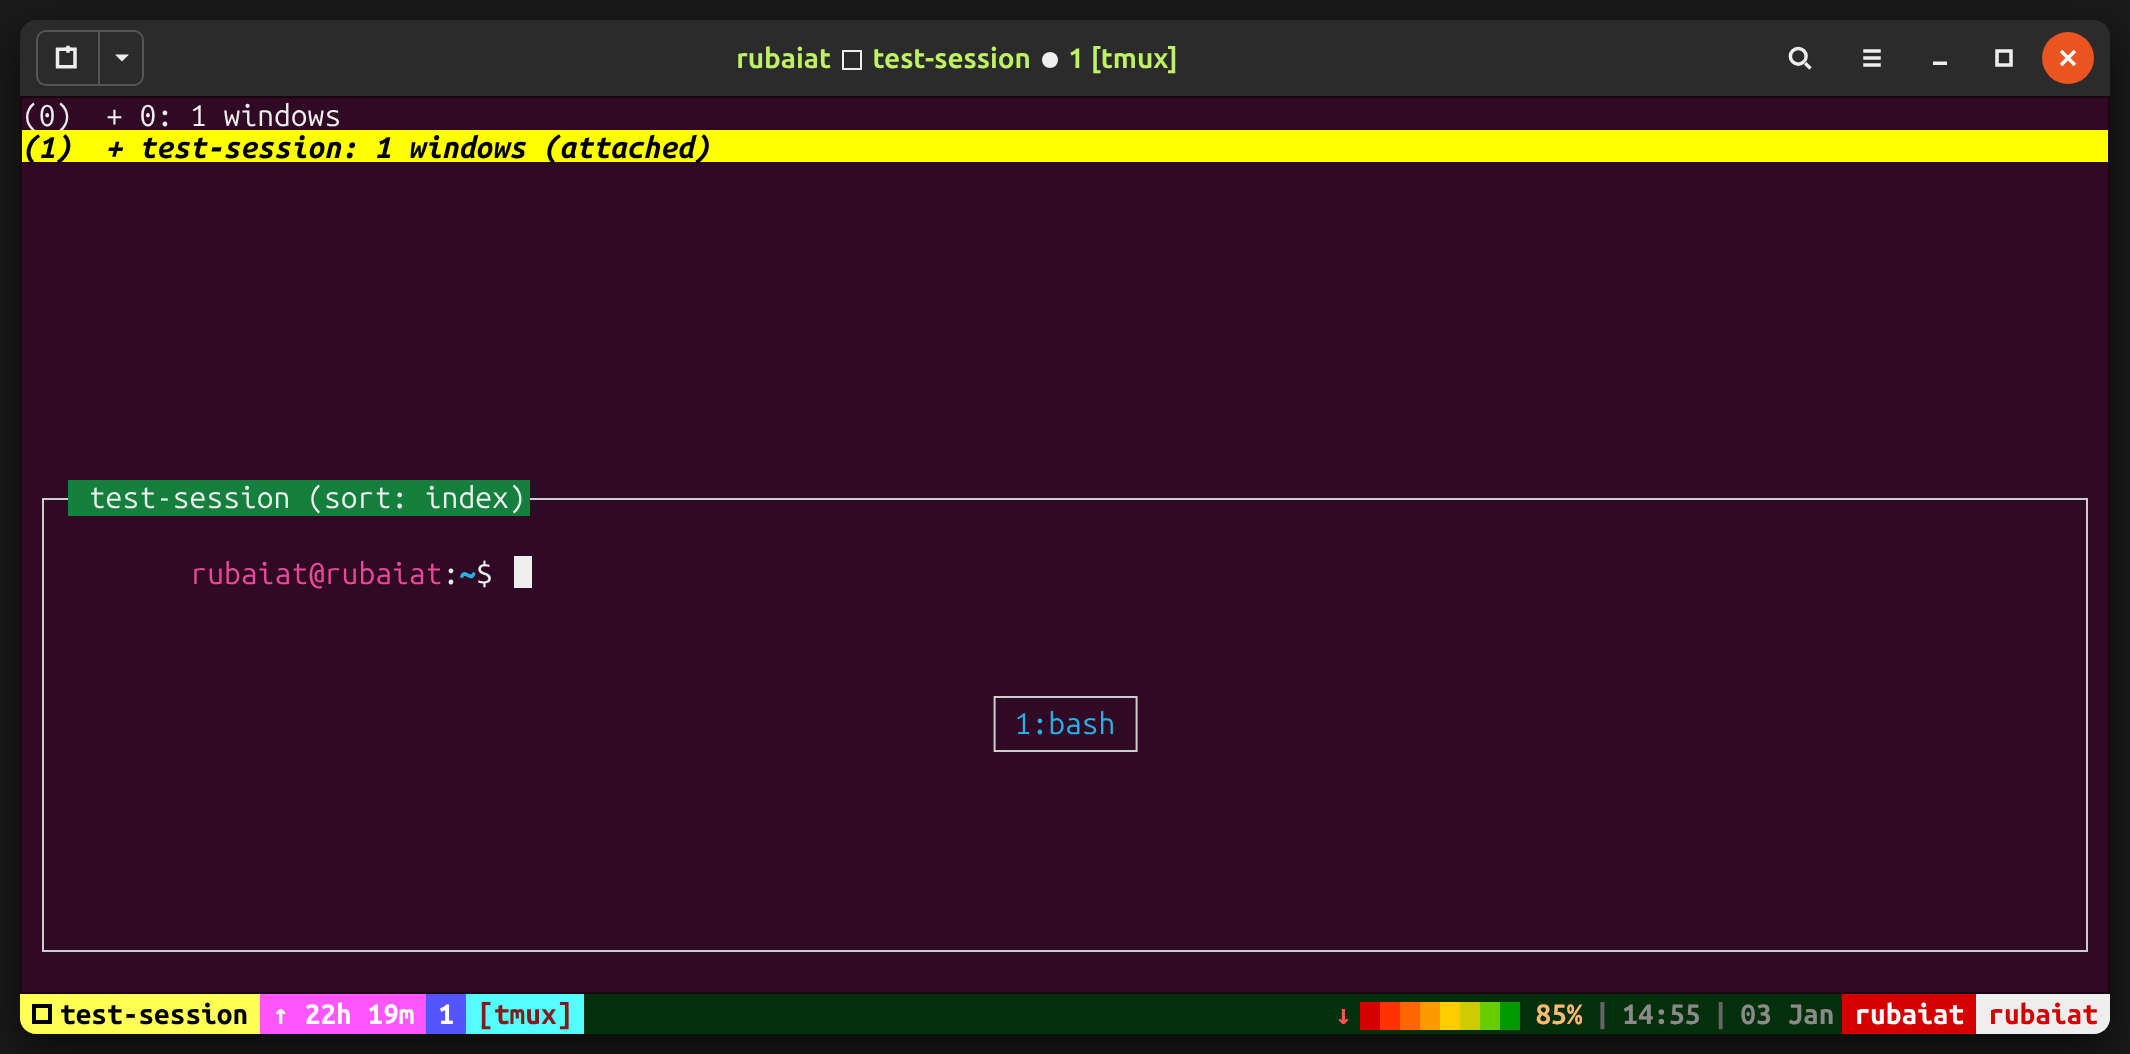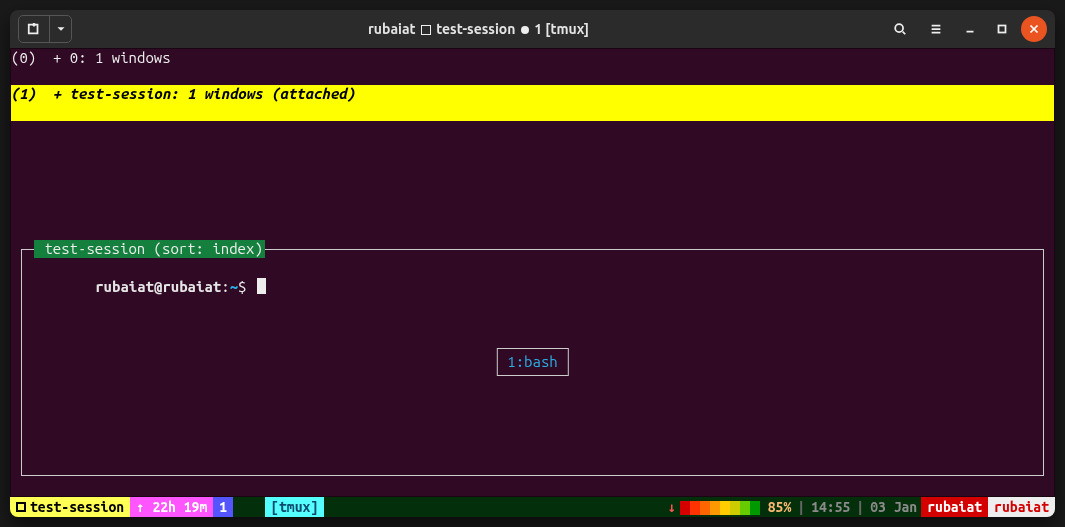--- a/index.html
+++ b/index.html
@@ -16,21 +16,21 @@
     display: flex;
     flex-direction: column;
   }
   
   .titlebar {
     height: 38px;
     background: #2b2b2b;
     display: flex;
     align-items: center;
     padding: 0 8px;
-    color: #e5e5e5;
+    color: #bef264;
     font-family: Ubuntu, Cantarell, sans-serif;
     font-size: 14px;
   }
   .titlebar .left, .titlebar .right { display:flex; align-items:center; gap:6px; }
   .titlebar .center { flex:1; text-align:center; font-weight:600; white-space:nowrap; }
   .tb-btn {
     width: 30px; height: 26px; border-radius:4px;
     display:flex; align-items:center; justify-content:center;
     color:#eee;
   }
@@ -51,21 +51,21 @@
   .term-body {
     flex:1;
     background:#300a24;
     color:#eeeeee;
     font-size:15px;
     line-height:18px;
     position:relative;
     border:1px solid #1a0612;
     overflow:hidden;
   }
-  .line { white-space:pre; height:36px; }
+  .line { white-space:pre; height:16px; }
   .row-normal { color:#eeeeee; }
   .row-highlight { background:#ffff00; color:#000; font-weight:bold;font-style:italic; }
 
   
   .preview {
     position:absolute;
     top:200px;
     left:10px;
     right:10px;
     bottom:20px;
@@ -77,21 +77,21 @@
     background:#15803d;
     padding:0 2px;
     color:#eee;
     white-space:pre;
   }
   .prompt-line {
     position:absolute;
     top:10px; left:6px;
     white-space:pre;
   }
-  .p-user { color:#e5e5e5; font-weight:bold; }
+  .p-user { color:#ec4899; font-weight:normal; }
   .p-colon { color:#eee; }
   .p-path { color:#29aee6; font-weight:bold; }
   .p-dollar { color:#eee; }
   .cursor {
     display:inline-block; width:9px; height:16px;
     background:#eee; vertical-align:-2px; margin-left:2px;
   }
   .window-tag {
     position:absolute;
     left:50%; transform:translateX(-50%);
@@ -111,21 +111,21 @@
     font-weight:bold;
     line-height:20px;
     overflow:hidden;
     white-space:nowrap;
   }
   .seg { height:20px; display:inline-flex; align-items:center; padding:0 6px; }
   .st-session { background:#ffff55; color:#000; }
   .st-session .sq { display:inline-block; width:10px; height:10px; border:2px solid #000; margin-right:4px; }
   .st-uptime { background:#ff55ff; color:#fff; }
   .st-winidx { background:#5555ff; color:#fff; }
-  .st-winname { background:#55ffff; color:#0c4a6e;margin-left:32px; }
+  .st-winname { background:#55ffff; color:#7f1d1d; }
   .spacer { flex:1; }
   .st-right { color:#8a8a8a; display:flex; align-items:center; gap:0; font-weight:bold;}
   .arrow-dn { color:#ff5555; margin-right:4px; }
   .colorbar { display:inline-block; height:14px; }
   .cb { display:inline-block; height:14px; width:10px; }
   .pipe { color:#666; margin:0 6px; }
   .bat { color:#fdba74; }
   .st-user1 { background:#d40000; color:#fff; padding:0 6px; margin-left:4px; }
   .st-user2 { background:#eeeeee; color:#d40000; padding:0 6px; }
 </style>

